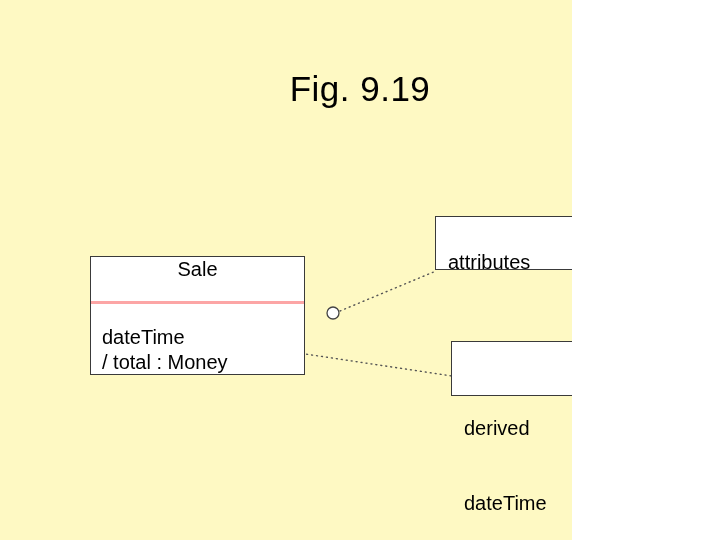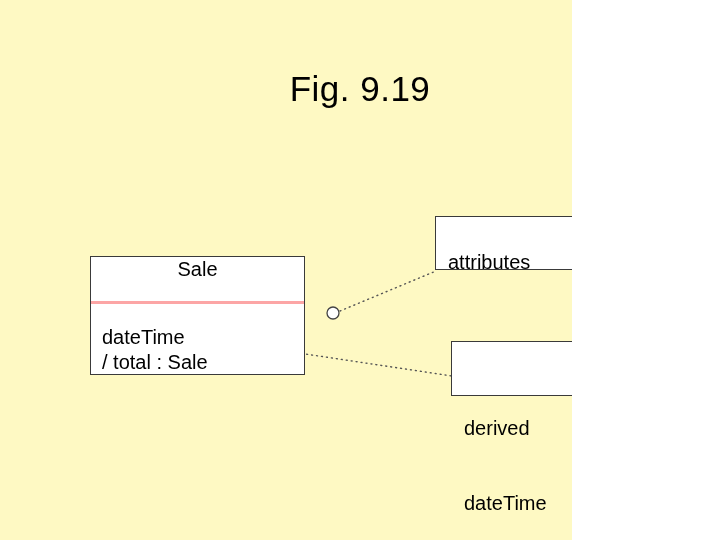--- a/index.html
+++ b/index.html
@@ -178,21 +178,21 @@
     <circle cx="333" cy="313" r="6" fill="#ffffff" stroke="#444444" stroke-width="1.3"></circle>
     <circle cx="265" cy="348" r="6" fill="#ffffff" stroke="#444444" stroke-width="1.3"></circle>
   </svg>
 
   <div id="class-sale">
     <div id="class-sale-name-compartment">
       <div id="class-sale-name">Sale</div>
     </div>
     <div id="class-sale-attributes-compartment">
       <div class="class-attribute">dateTime</div>
-      <div class="class-attribute">/ total : Sale</div>
+      <div class="class-attribute">/ total : Money</div>
     </div>
   </div>
 
   <div class="uml-note" id="note-attributes">
     <div class="note-body">
       <div class="note-border-top"></div>
       <div class="note-border-left"></div>
       <div class="note-border-bottom"></div>
       <div class="note-border-right"></div>
       <div class="note-fold"></div>

